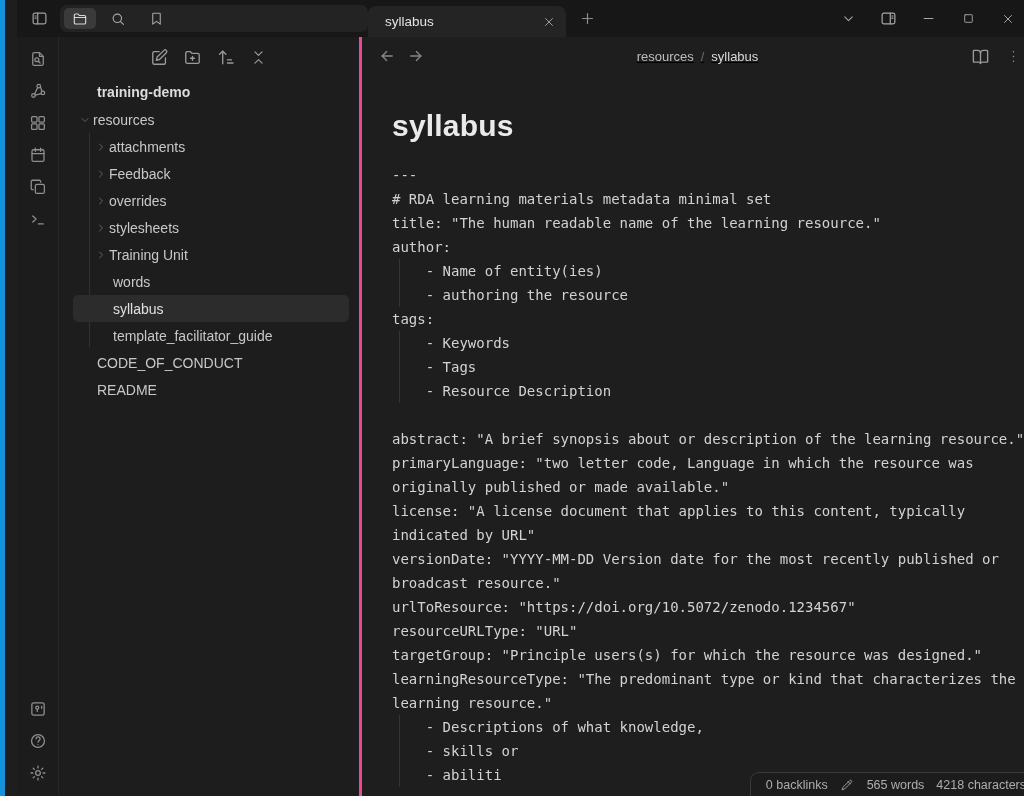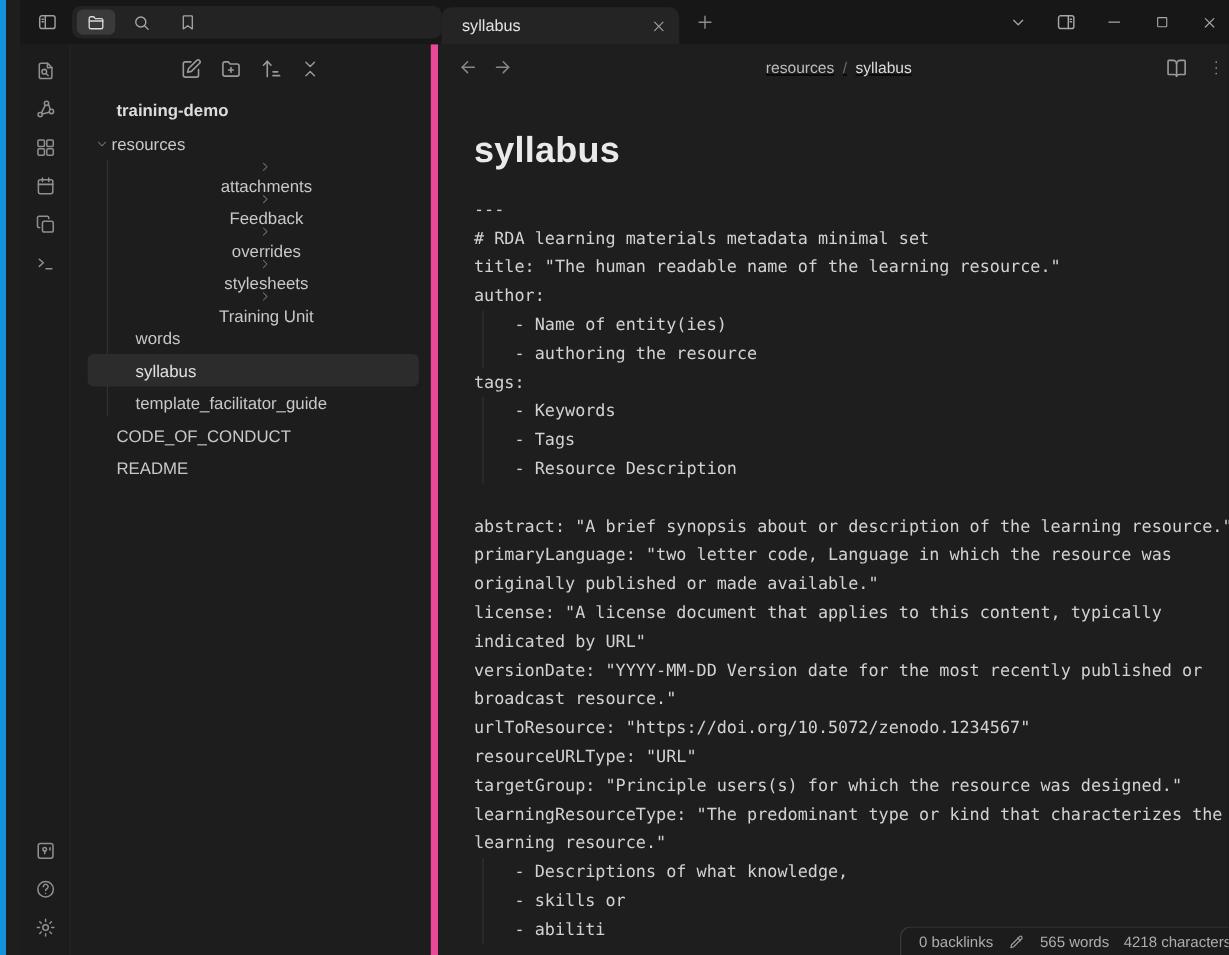--- a/index.html
+++ b/index.html
@@ -28,31 +28,31 @@
   .tb-right .gap{width:6px;}
 
   
   .main{flex:1;display:flex;min-height:0;}
   .ribbon{width:41px;border-right:1px solid #262626;box-sizing:content-box;display:flex;
           flex-direction:column;align-items:center;padding:13px 0 14px;gap:14px;background:#1c1c1c;}
   .ribbon .icon-btn{width:18px;height:18px;color:#8f8f8f;}
   .ribbon .spacer{flex:1;}
 
   
-  .explorer{width:300px;border-right:6px solid #ec4899;position:relative;background:#1d1d1d;}
+  .explorer{width:300px;border-right:3px solid #ec4899;position:relative;background:#1d1d1d;}
   .exp-actions{position:absolute;top:11px;left:0;right:0;display:flex;justify-content:center;gap:14px;}
   .exp-actions .icon-btn{width:19px;height:19px;color:#9a9a9a;}
   .vault-name{position:absolute;top:47px;left:38px;font-size:14px;font-weight:700;color:#dcdcdc;line-height:16px;}
   .tree{position:absolute;top:69px;left:0;right:0;}
   .row{height:27px;margin:0 10px 0 14px;display:flex;align-items:center;border-radius:5px;
        font-size:14px;color:#c8c8c8;cursor:pointer;box-sizing:border-box;}
   .row .chev{width:14px;display:flex;color:#6e6e6e;flex:0 0 14px;}
   .row.lvl0.has-chev{padding-left:6px;}
   .row.lvl0.no-chev{padding-left:24px;text-align:center;}
-  .row.lvl1.has-chev{padding-left:22px;flex-direction:column;}
+  .row.lvl1.has-chev{padding-left:22px;}
   .row.lvl1.no-chev{padding-left:40px;}
   .row.sel{background:#2c2c2c;color:#e0e0e0;}
   .tree-guide{position:absolute;left:30px;top:96px;width:1px;height:214px;background:#313131;}
 
   
   .editor{flex:1;position:relative;background:#1e1e1e;min-width:0;text-decoration:underline;}
   .view-header{height:38px;display:flex;align-items:center;padding:0 13px 0 15px;box-sizing:border-box;}
   .nav-arrows{display:flex;gap:10px;}
   .nav-arrows .icon-btn{width:19px;height:19px;color:#898989;}
   .breadcrumb{flex:1;text-align:center;font-size:13px;color:#bdbdbd;white-space:nowrap;}

